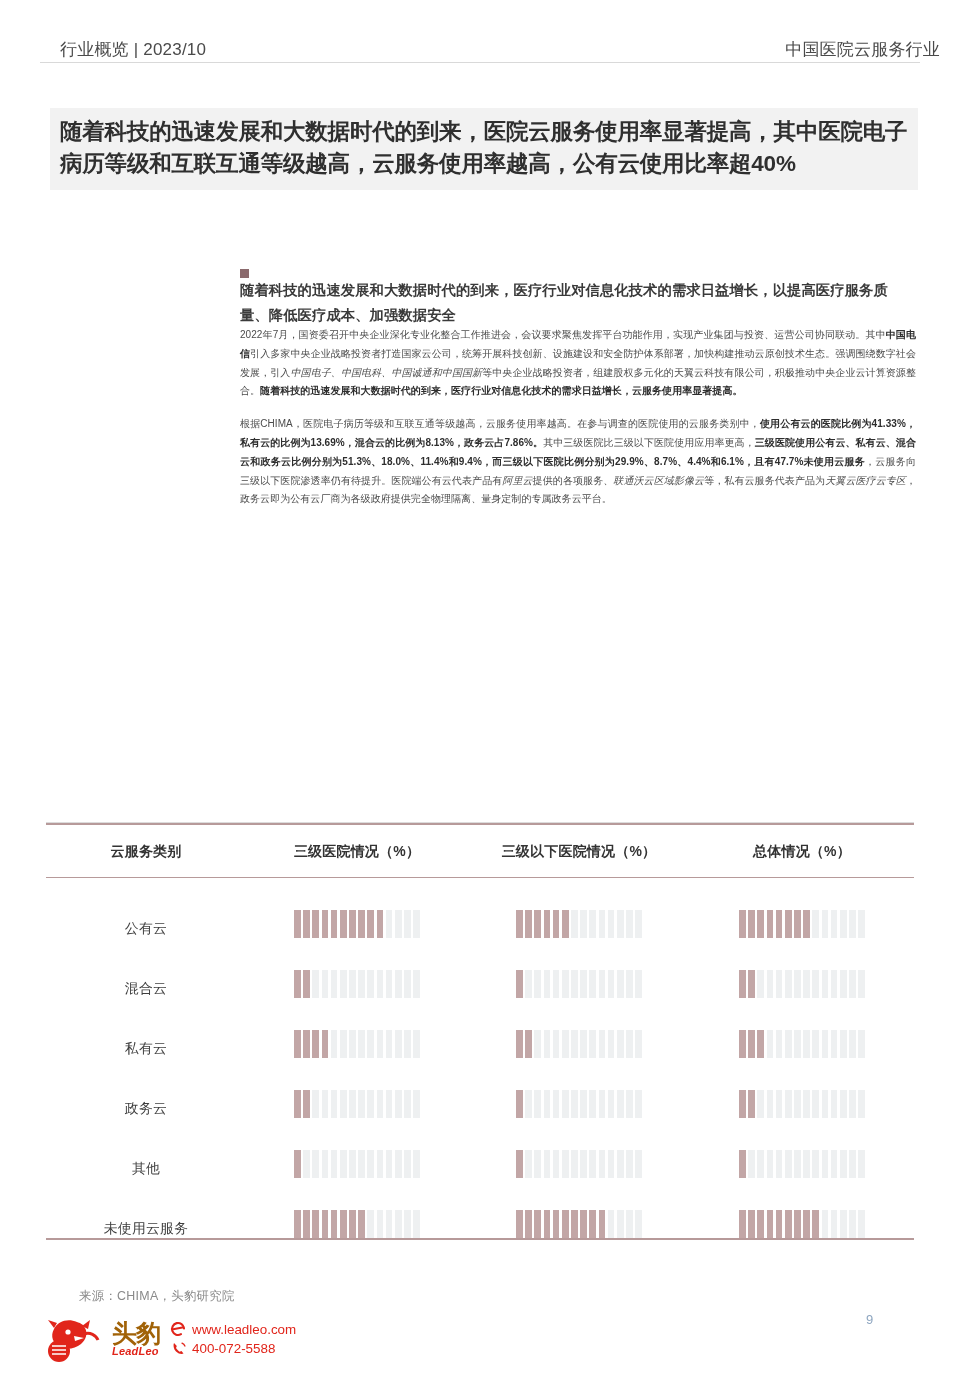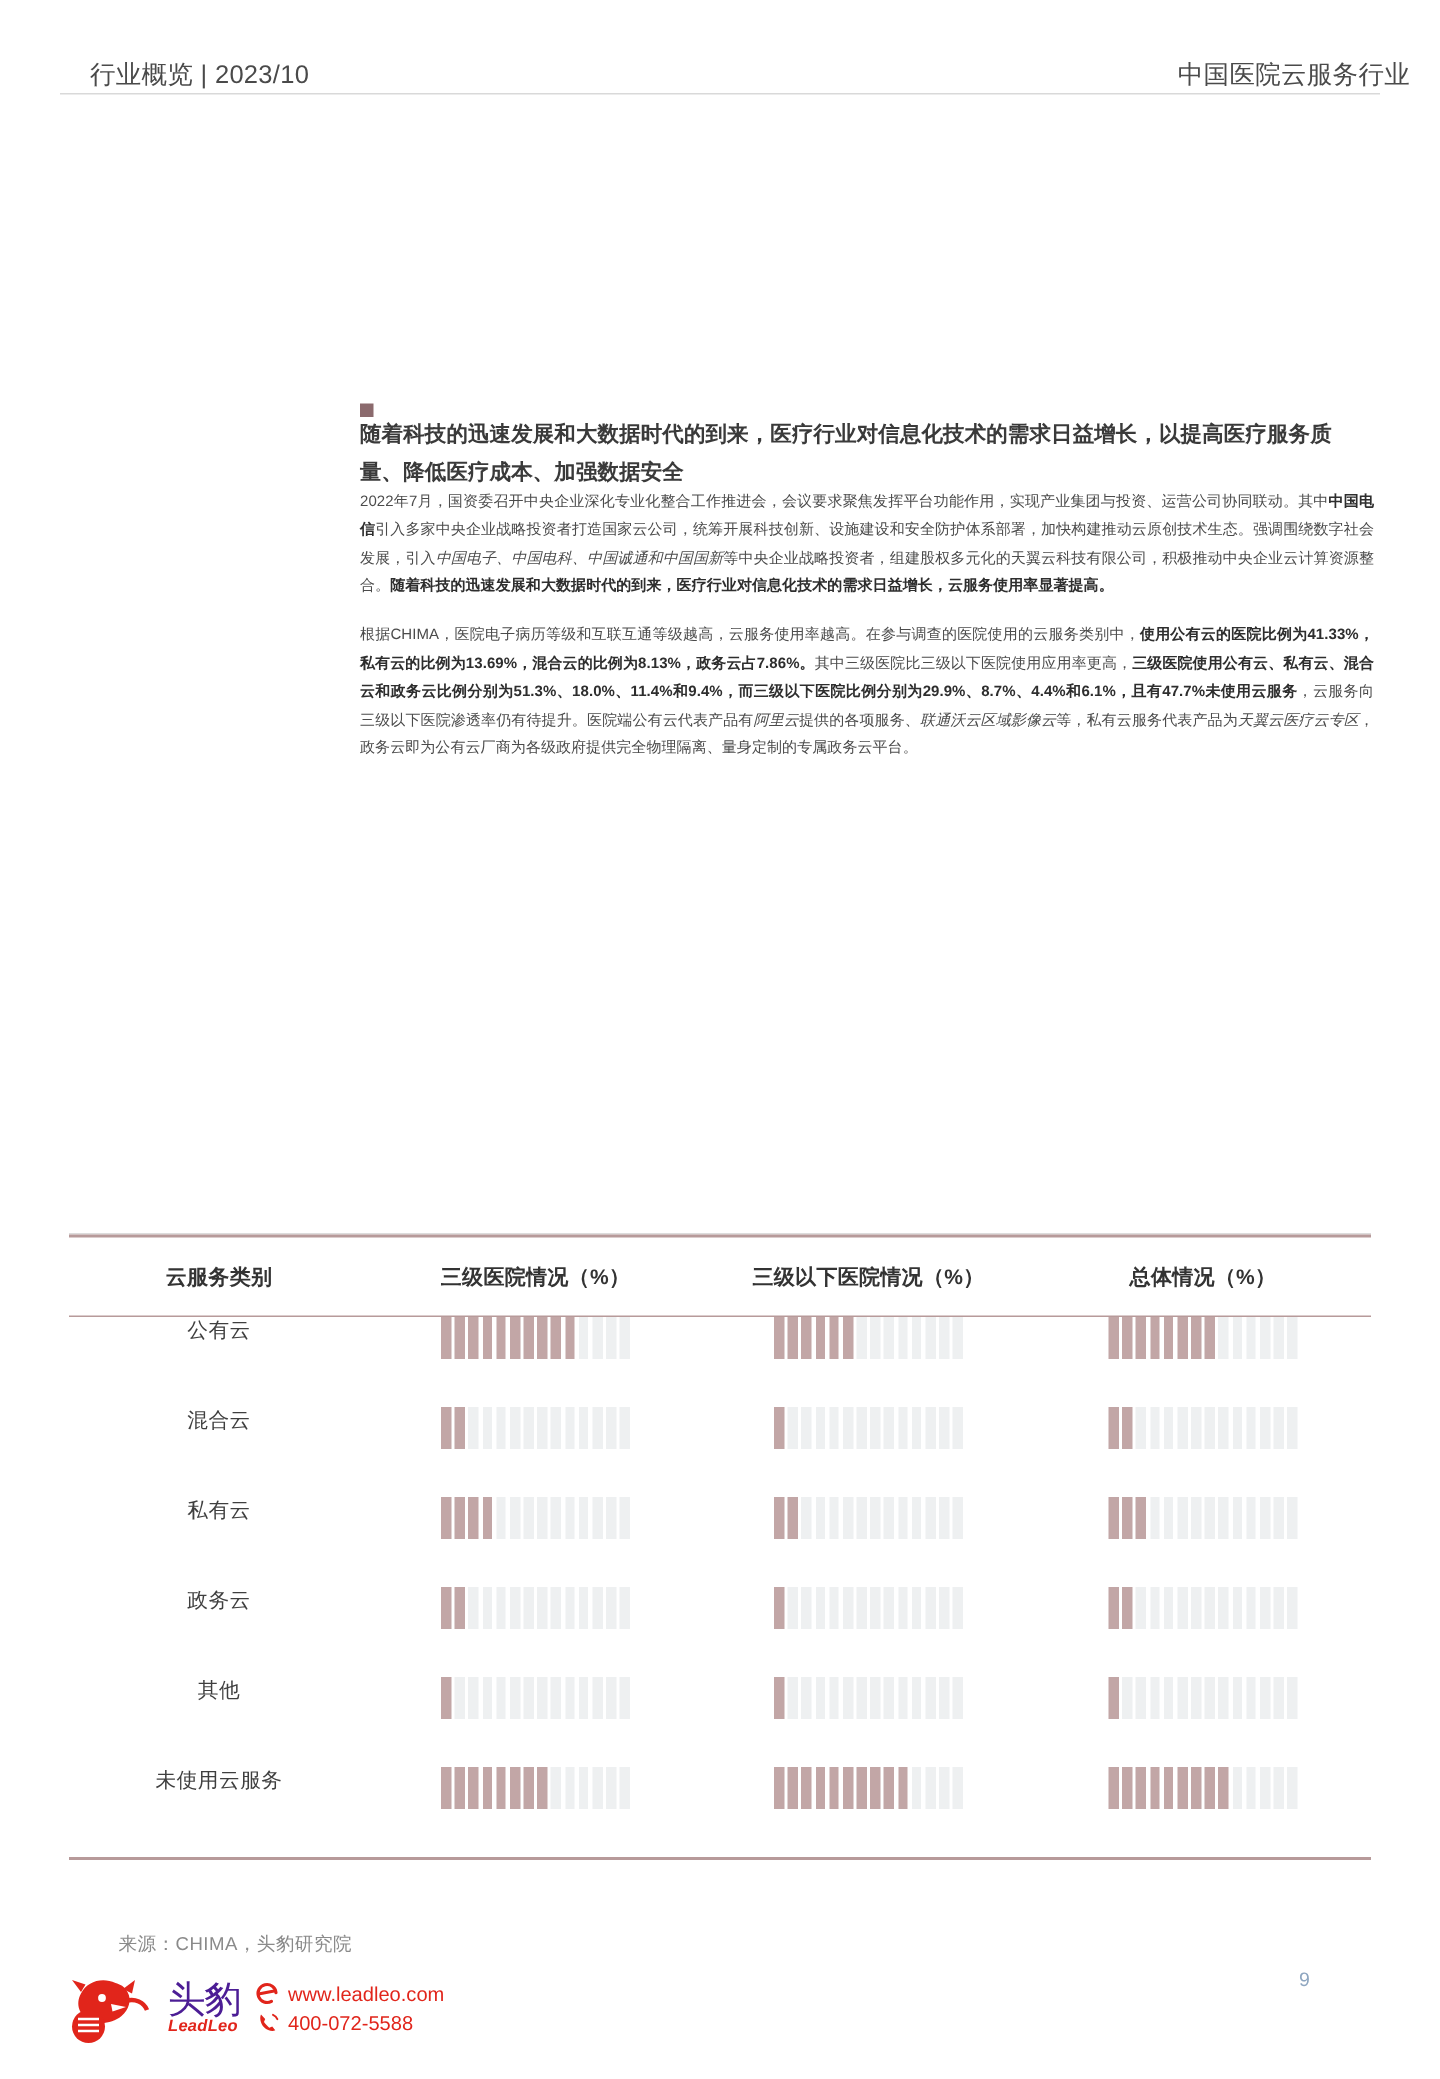--- a/index.html
+++ b/index.html
@@ -161,21 +161,21 @@
   .thead > div {
     font-size: 14px;
     font-weight: bold;
     color: #333333;
     text-align: center;
     letter-spacing: .2px;
   }
 
   .trow {
     display: flex;
-    align-items: flex-start;
+    align-items: flex-end;
     height: 60px;
   }
   .trow .c-label {
     font-size: 13.8px;
     color: #3f3f3f;
     text-align: center;
     letter-spacing: .3px;
   }
 
   .col-1 { width: 200px; flex: 0 0 200px; }
@@ -223,22 +223,22 @@
     align-items: center;
   }
   .leo-mark {
     width: 62px; height: 46px;
     position: relative;
     flex: 0 0 auto;
     margin-right: 6px;
   }
   .leo-cn {
     font-size: 25px;
-    font-weight: normal;
-    color: #4c1d95;
+    font-weight: bold;
+    color: #a16207;
     line-height: .92;
     letter-spacing: -1px;
   }
   .leo-en {
     font-size: 11px;
     font-weight: bold;
     font-style: italic;
     color: #e1251b;
     letter-spacing: .2px;
   }
@@ -264,20 +264,23 @@
 
 <div class="page">
 
   <div class="topbar">
     <div class="left">行业概览 | 2023/10</div>
     <div class="right">中国医院云服务行业</div>
   </div>
   <div class="hairline"></div>
 
 
+  <div class="subtitle-box">
+    <div class="subtitle-text">随着科技的迅速发展和大数据时代的到来，医院云服务使用率显著提高，其中医院电子病历等级和互联互通等级越高，云服务使用率越高，公有云使用比率超40%</div>
+  </div>
 
   <div class="bullet-block">
     <div class="bullet-sq"></div>
     <div class="bullet-text">随着科技的迅速发展和大数据时代的到来，医疗行业对信息化技术的需求日益增长，以提高医疗服务质量、降低医疗成本、加强数据安全</div>
   </div>
 
   <div class="body-col">
     <p class="para"><span>2022年7月，国资委召开中央企业深化专业化整合工作推进会，会议要求聚焦发挥平台功能作用，实现产业集团与投资、运营公司协同联动。其中</span><b>中国电信</b><span>引入多家中央企业战略投资者打造国家云公司，统筹开展科技创新、设施建设和安全防护体系部署，加快构建推动云原创技术生态。强调围绕数字社会发展，引入</span><i>中国电子、中国电科、中国诚通和中国国新</i><span>等中央企业战略投资者，组建股权多元化的天翼云科技有限公司，积极推动中央企业云计算资源整合。</span><b>随着科技的迅速发展和大数据时代的到来，医疗行业对信息化技术的需求日益增长，云服务使用率显著提高。</b></p>
 
     <p class="para"><span>根据CHIMA，医院电子病历等级和互联互通等级越高，云服务使用率越高。在参与调查的医院使用的云服务类别中，</span><b>使用公有云的医院比例为41.33%，私有云的比例为13.69%，混合云的比例为8.13%，政务云占7.86%。</b><span>其中三级医院比三级以下医院使用应用率更高，</span><b>三级医院使用公有云、私有云、混合云和政务云比例分别为51.3%、18.0%、11.4%和9.4%，而三级以下医院比例分别为29.9%、8.7%、4.4%和6.1%，且有47.7%未使用云服务</b><span>，云服务向三级以下医院渗透率仍有待提升。医院端公有云代表产品有</span><i>阿里云</i><span>提供的各项服务、</span><i>联通沃云区域影像云</i><span>等，私有云服务代表产品为</span><i>天翼云医疗云专区</i><span>，政务云即为公有云厂商为各级政府提供完全物理隔离、量身定制的专属政务云平台。</span></p>

